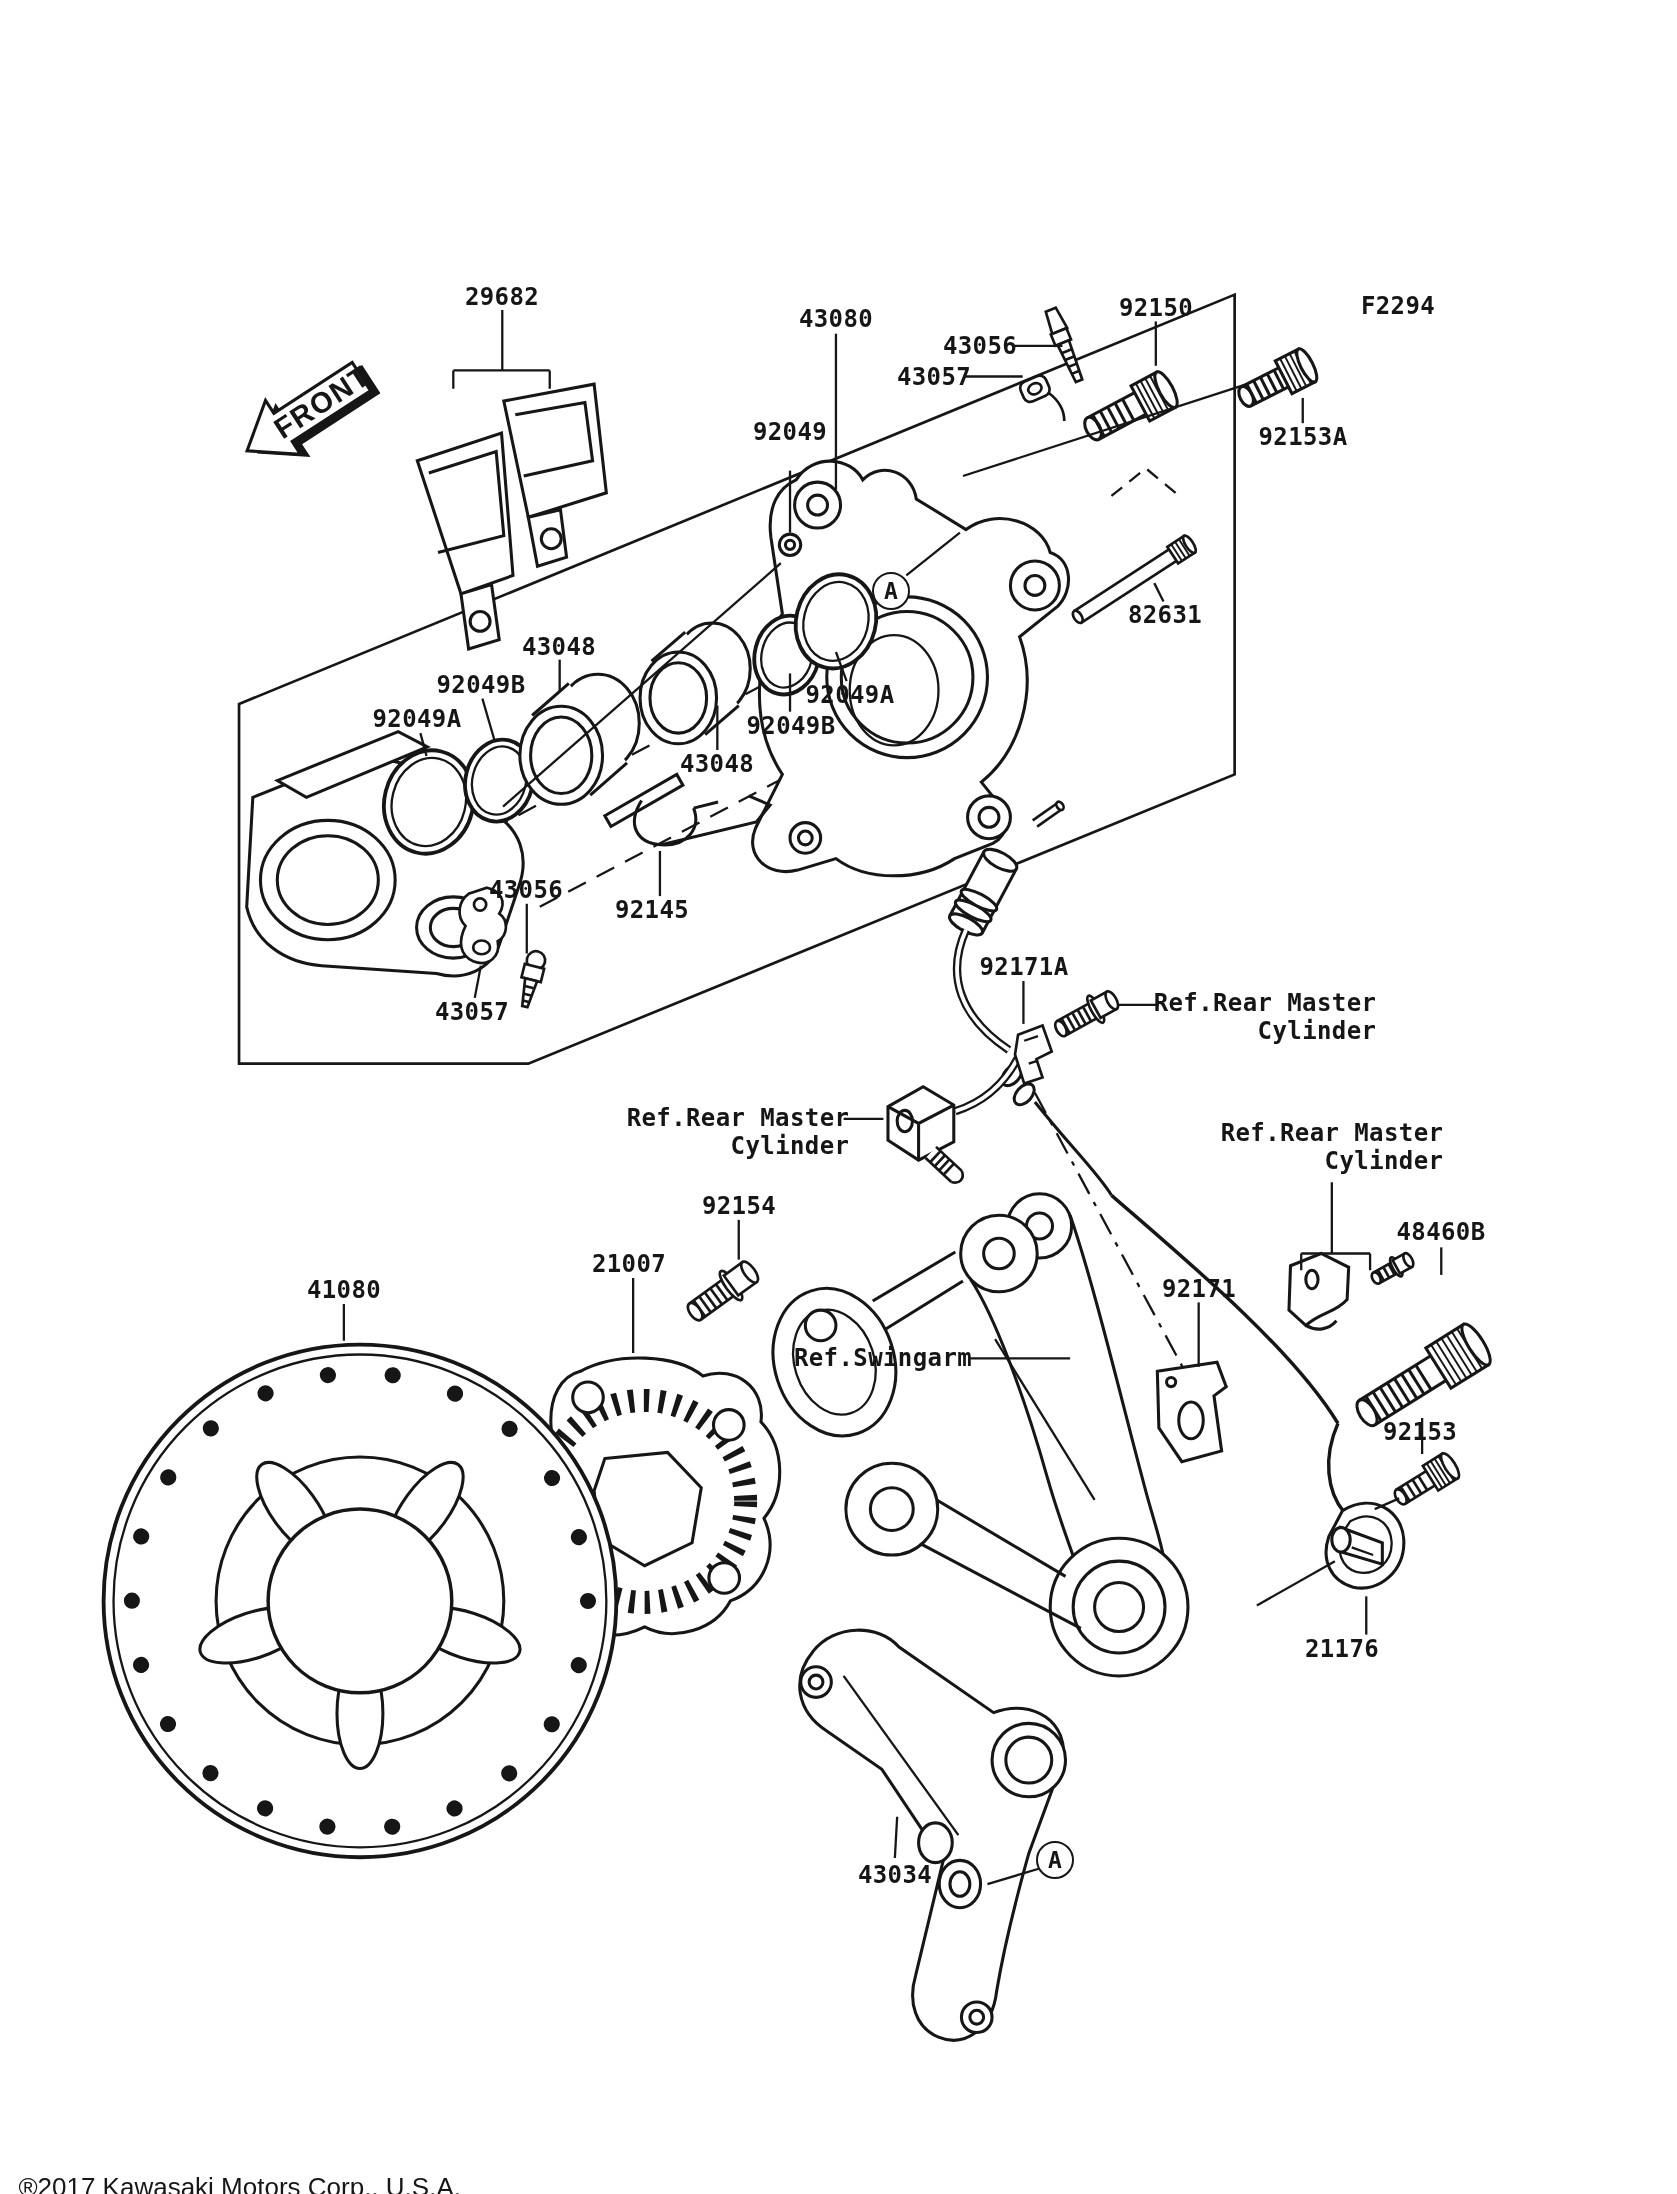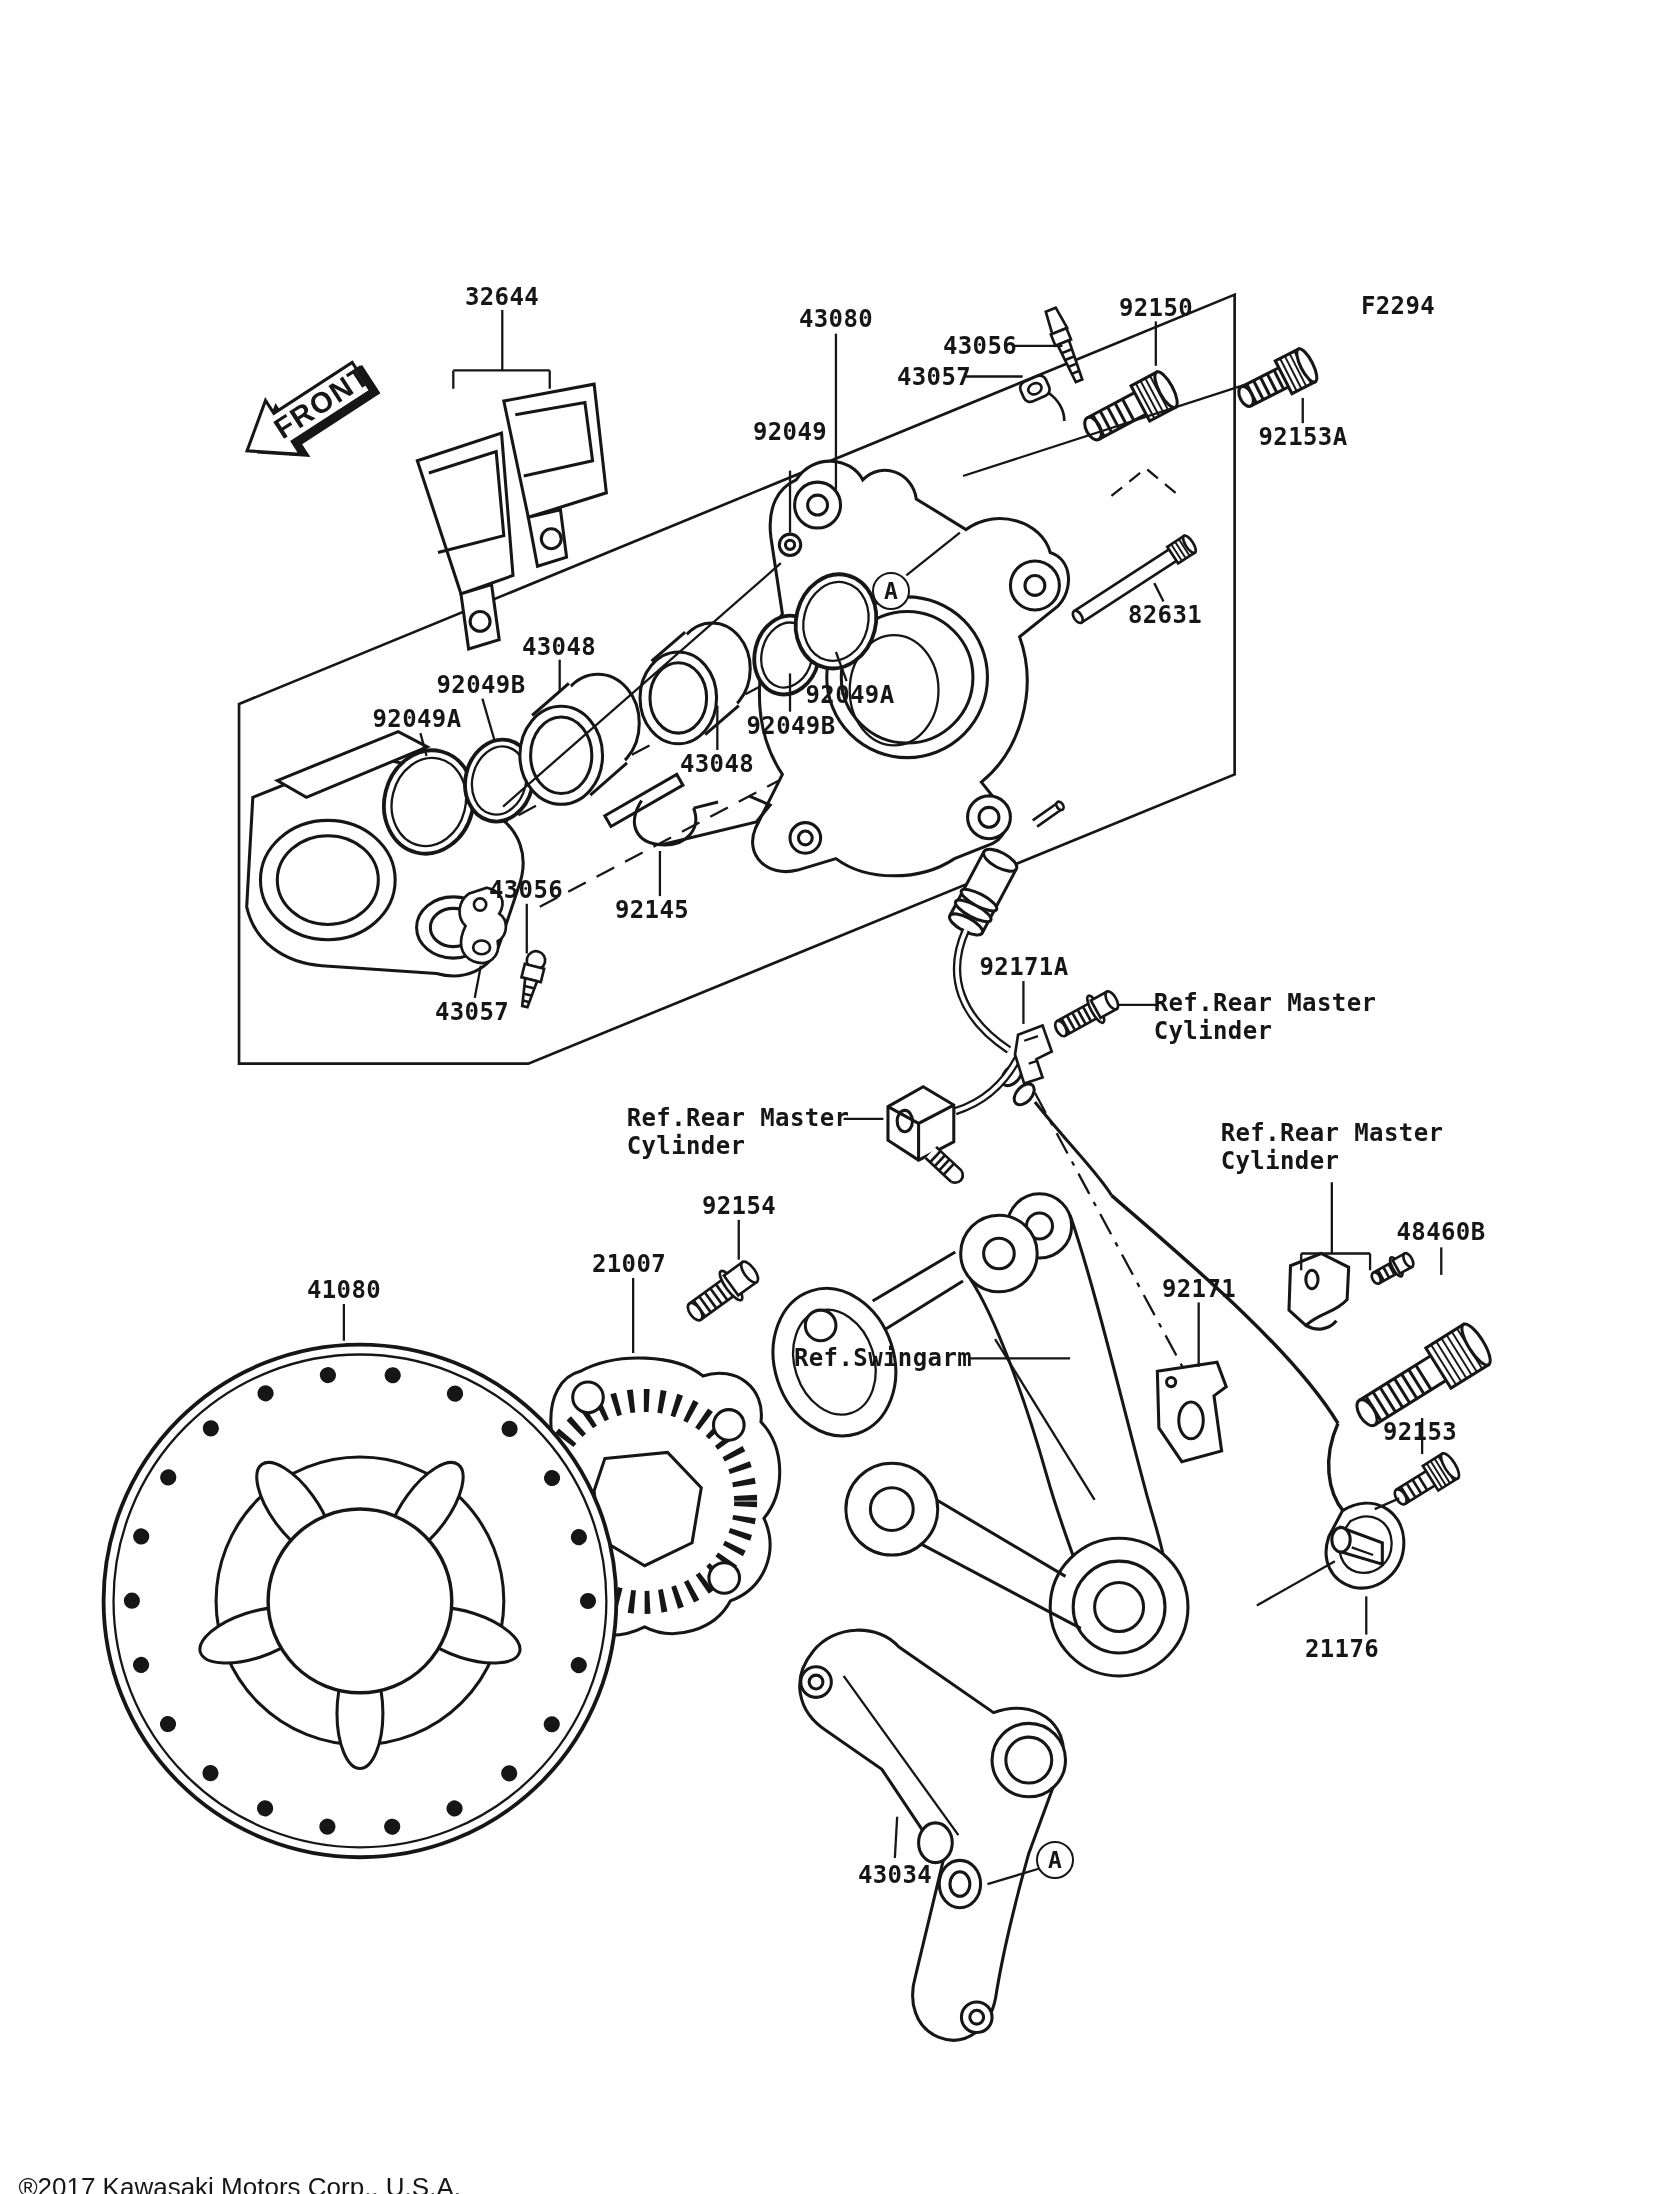--- a/index.html
+++ b/index.html
@@ -1,20 +1,20 @@
 <!DOCTYPE html>
 <html style="font-size:12.2px"><head>
 <meta charset="utf-8">
 <style>
   html,body{margin:0;padding:0;background:#fff;}
   body{position:relative;width:1678px;height:2194px;font-family:"DejaVu Sans Mono",monospace;color:#161616;}
   svg.art{position:absolute;left:0;top:0;}
   .lbl{position:absolute;transform:translate(-50%,-50%);font:700 24px "DejaVu Sans Mono",monospace;
        color:#161616;white-space:nowrap;letter-spacing:0.4px;text-align:center;}
-  .ref span{display:block;text-align:left;line-height:27.6px;}
+  .ref span{display:block;text-align:right;line-height:27.6px;}
   .callout{position:absolute;transform:translate(-50%,-50%);width:34px;height:34px;border:2.7px solid #161616;
        border-radius:50%;display:flex;align-items:center;justify-content:center;
        font:700 23px "DejaVu Sans Mono",monospace;color:#161616;background:#fff;}
   .copyright{position:absolute;left:18.4px;top:2143px;font:400 26px "Liberation Sans",sans-serif;color:#161616;margin-top:29px;}
 </style>
 </head>
 <body>
 
 <svg class="art" width="1678" height="2194" viewBox="0 0 2192 2867">
 
@@ -466,21 +466,21 @@
     <path d="M1169,2428 L1172,2374"></path>
     <path d="M1184,752 L1254,696"></path>
     <path d="M1357,2442 L1290,2462"></path>
     <path d="M1258,622 L1626,503"></path>
     <path d="M1020,736 L657,1054"></path>
     <path d="M1642,2098 L1744,2040"></path>
     <path d="M1828,1958 L1796,1972"></path>
   </g>
 </svg>
 
-<div class="lbl" style="left:502px;top:297px">32644</div>
+<div class="lbl" style="left:502px;top:297px">29682</div>
 <div class="lbl" style="left:836px;top:319px">43080</div>
 <div class="lbl" style="left:1156px;top:308px">92150</div>
 <div class="lbl" style="left:980px;top:346px">43056</div>
 <div class="lbl" style="left:934px;top:377px">43057</div>
 <div class="lbl" style="left:1303px;top:437px">92153A</div>
 <div class="lbl" style="left:790px;top:432px">92049</div>
 <div class="lbl" style="left:1165px;top:615px">82631</div>
 <div class="lbl" style="left:559px;top:647px">43048</div>
 <div class="lbl" style="left:481px;top:685px">92049B</div>
 <div class="lbl" style="left:417px;top:719px">92049A</div>

